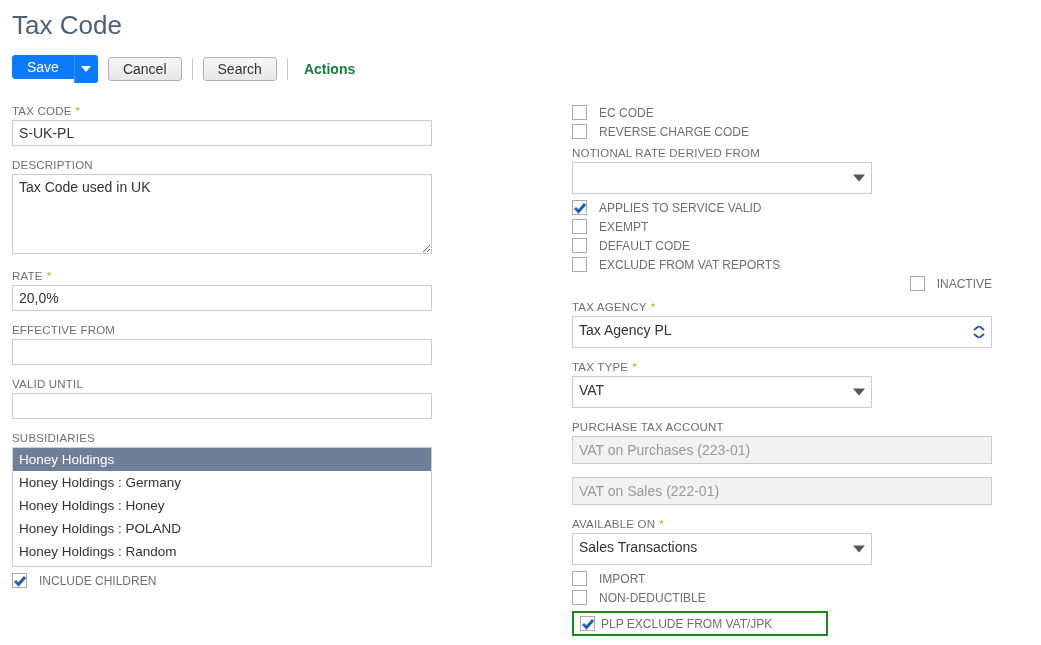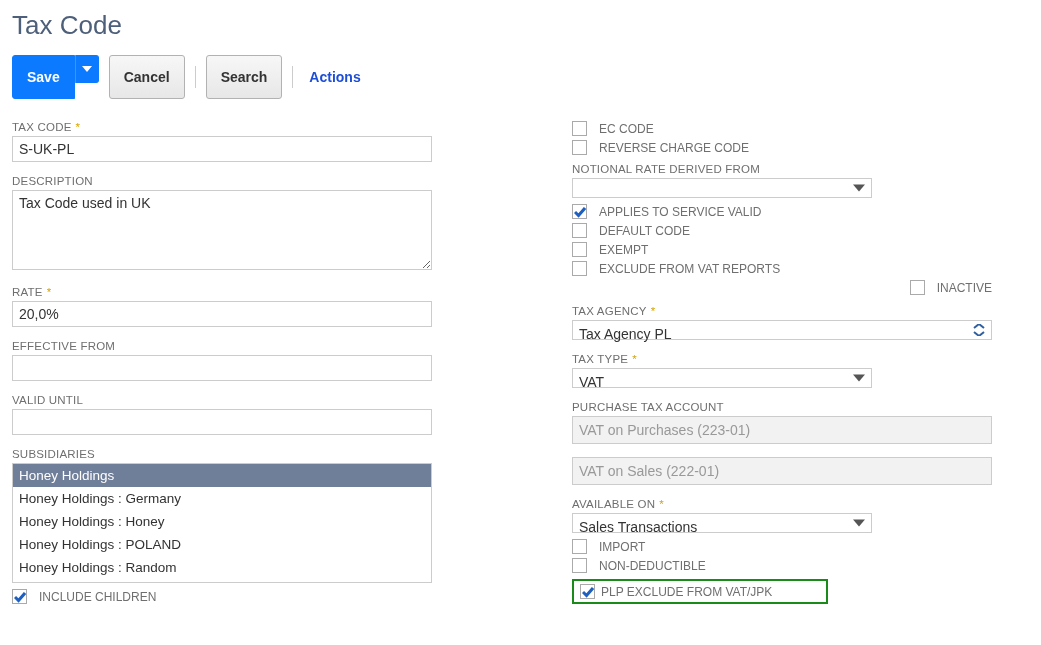--- a/index.html
+++ b/index.html
@@ -19,24 +19,24 @@
   }
   .toolbar {
     display: flex;
     align-items: center;
     gap: 10px;
     margin-bottom: 22px;
   }
   .btn {
     display: inline-flex;
     align-items: center;
-    height: 44px;
+    height: 24px;
     padding: 0 14px;
     font-size: 14px;
-    font-weight: bold;
+    font-weight: normal;
     border: 1px solid #b2b2b2;
     border-radius: 3px;
     background: linear-gradient(#f7f7f7,#e7e7e7);
     color: #333;
     cursor: pointer;
   }
   .btn-primary {
     background: #0b7aff;
     border-color: #0b7aff;
     color: #fff;
@@ -60,21 +60,21 @@
   }
   .caret svg { width: 10px; height: 10px; fill: #fff; }
   .divider {
     width: 1px;
     height: 22px;
     background: #ccc;
   }
   .action-link {
     font-size: 14px;
     font-weight: bold;
-    color: #1d4ed8;
+    color: #15803d;
     padding: 0 6px;
     cursor: pointer;
   }
   .form-columns {
     display: flex;
     gap: 140px;
     align-items: flex-start;
   }
   .col {
     width: 420px;
@@ -103,21 +103,21 @@
   }
   textarea { height: 80px; resize: both; }
   .readonly-box {
     background: #f2f2f2;
     color: #999;
     height: 28px;
     line-height: 18px;
   }
   .select-box {
     position: relative;
-    height: 20px;
+    height: 32px;
     line-height: 18px;
     padding-right: 26px;
   }
   .select-arrow {
     position: absolute;
     right: 6px;
     top: 50%;
     transform: translateY(-50%);
     width: 12px;
     height: 12px;
@@ -276,28 +276,28 @@
           </svg>
       </span>
       <span class="check-label">APPLIES TO SERVICE VALID</span>
     </div>
 
 
     <div class="check-row">
       <span class="checkbox">
         
       </span>
+      <span class="check-label">EXEMPT</span>
+    </div>
+
+    <div class="check-row">
+      <span class="checkbox">
+        
+      </span>
       <span class="check-label">DEFAULT CODE</span>
-    </div>
-
-    <div class="check-row">
-      <span class="checkbox">
-        
-      </span>
-      <span class="check-label">EXEMPT</span>
     </div>
 
     <div class="check-row">
       <span class="checkbox">
         
       </span>
       <span class="check-label">EXCLUDE FROM VAT REPORTS</span>
     </div>
 
     <div class="check-row" style="margin-bottom:10px;justify-content:flex-end;">

